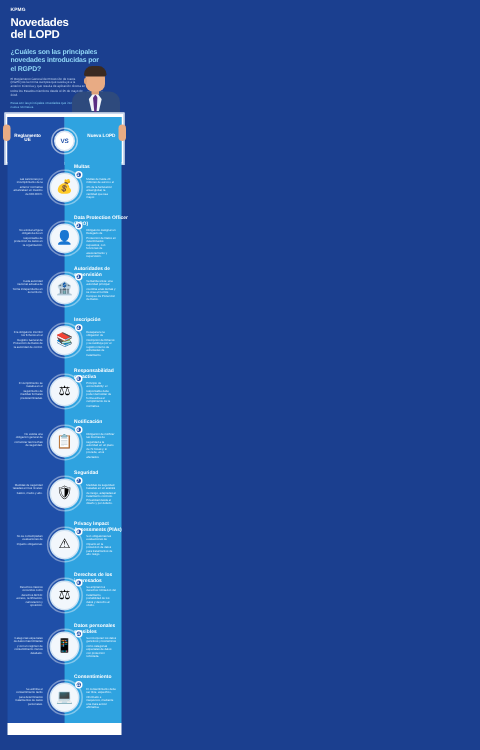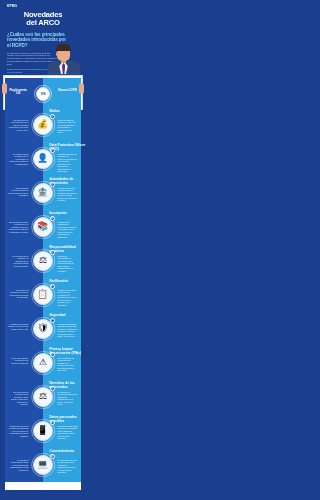--- a/index.html
+++ b/index.html
@@ -17,21 +17,21 @@
   }
 
   
   .header { position: relative; padding: 4px 7px 0 7px; }
   .logo {
     font-size: 3.2px; letter-spacing: 0.15px; font-weight: bold;
     color: #ffffff; line-height: 4px; margin-bottom: 2.5px;
   }
   .title {
     font-size: 7.6px; line-height: 8.4px; font-weight: bold;
-    color: #ffffff; letter-spacing: -0.2px; text-align: center;
+    color: #ffffff; letter-spacing: -0.2px;
   }
   .title .l2 { display: block; }
   .subtitle {
     margin-top: 4.5px;
     font-size: 4.6px; line-height: 5.4px; font-weight: bold;
     color: #8fd4f5; letter-spacing: -0.1px;
     width: 62px;
   }
   .intro {
     margin-top: 3.5px; width: 50px;
@@ -228,21 +228,21 @@
 </style>
 </head>
 <body>
 
 <div id="page">
 
   <div class="header">
     <div class="logo">KPMG</div>
     <div class="title">
       <span>Novedades</span>
-      <span class="l2">del ARCO</span>
+      <span class="l2">del LOPD</span>
     </div>
     <div class="subtitle">¿Cuáles son las principales novedades introducidas por el RGPD?</div>
     <div class="intro">
       <p>El Reglamento General de Protección de Datos (RGPD) es la norma europea que sustituye a la anterior Directiva y que resulta de aplicación directa en todos los Estados miembros desde el 25 de mayo de 2018.</p>
       <p class="hl">Estas son las principales novedades que introduce la nueva normativa.</p>
     </div>
   </div>
 
   <div class="person">
     <div class="p-body"></div>

